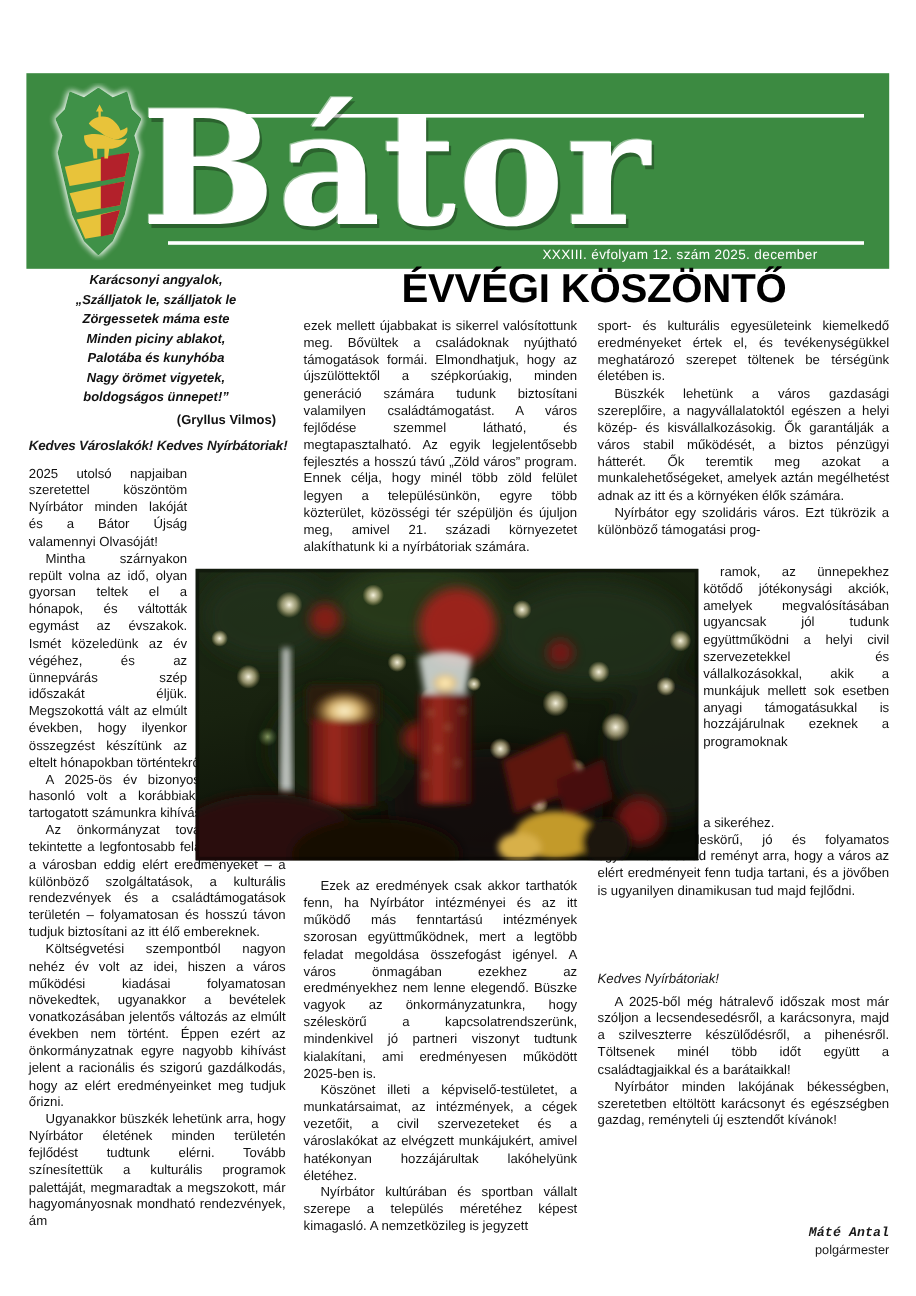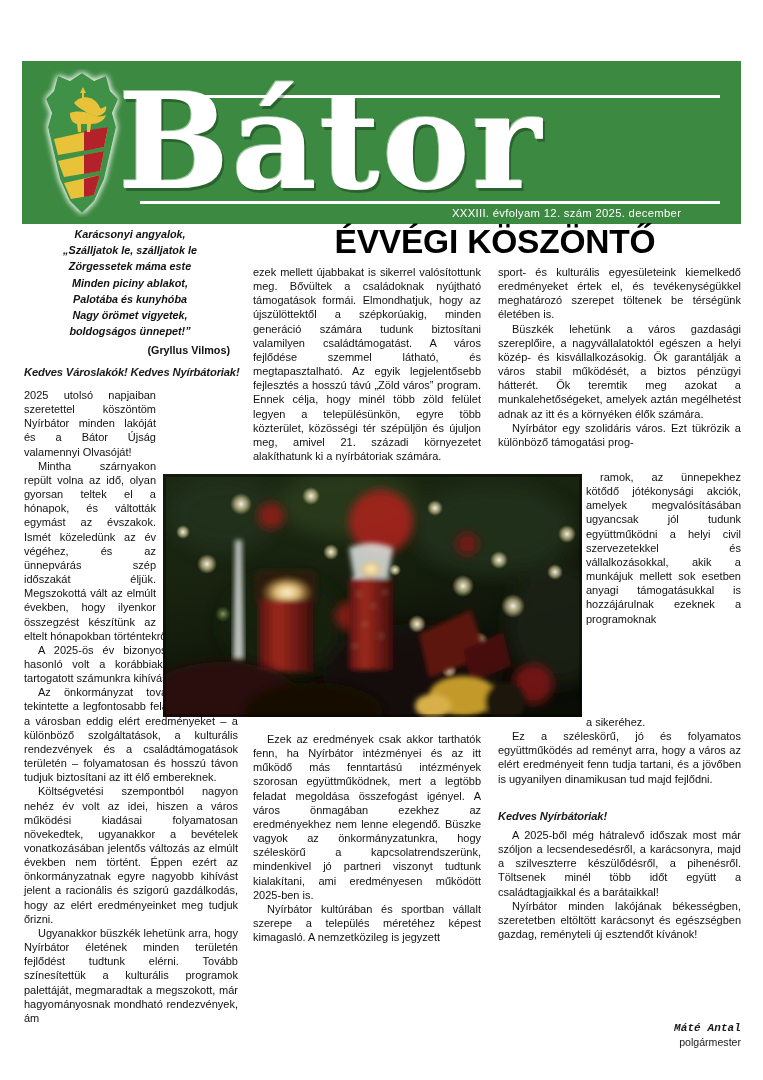--- a/index.html
+++ b/index.html
@@ -64,26 +64,26 @@
   .col p{margin:0;}
   .col p.ind{text-indent:14px;}
 
   #col1{left:24px;top:388px;width:214px;}
   .floatimg-shape{float:right;width:80px;height:0;}
 
   #col2a{left:253px;top:265px;width:228px;}
   #col2b{left:253px;top:732px;width:228px;}
   #col3a{left:498px;top:265px;width:243px;}
   #col3b{left:586px;top:470px;width:155px;}
-  #col3c{left:498px;top:679px;width:243px;margin-top:36px;}
+  #col3c{left:498px;top:679px;width:243px;}
   #col3d{left:498px;top:828px;width:243px;}
 
   .subhead{
     position:absolute;left:498px;top:810px;width:243px;
-    font-size:11.1px;font-weight:700;font-style:italic;letter-spacing:-.1px;
+    font-size:11.1px;font-weight:400;font-style:italic;letter-spacing:-.1px;
   }
 
   .sig{position:absolute;right:22px;top:1022px;text-align:right;}
   .sig .name{font-size:11px;font-weight:700;font-style:italic;letter-spacing:.1px;font-family:Liberation Mono, monospace;}
   .sig .role{font-size:10.6px;margin-top:2px;}
 
   
   .photo{
     position:absolute;left:163px;top:474px;width:419px;height:243px;
     overflow:hidden;background:#0b0f08;
@@ -174,20 +174,21 @@
     <p class="ind">Költségvetési szempontból nagyon nehéz év volt az idei, hiszen a város működési kiadásai folyamatosan növekedtek, ugyanakkor a bevételek vonatkozásában jelentős változás az elmúlt években nem történt. Éppen ezért az önkormányzatnak egyre nagyobb kihívást jelent a racionális és szigorú gazdálkodás, hogy az elért eredményeinket meg tudjuk őrizni.</p>
     <p class="ind">Ugyanakkor büszkék lehetünk arra, hogy Nyírbátor életének minden területén fejlődést tudtunk elérni. Tovább színesítettük a kulturális programok palettáját, megmaradtak a megszokott, már hagyományosnak mondható rendezvények, ám</p>
   </div>
 
   <div class="col" id="col2a">
     <p>ezek mellett újabbakat is sikerrel valósítottunk meg. Bővültek a családoknak nyújtható támogatások formái. Elmondhatjuk, hogy az újszülöttektől a szépkorúakig, minden generáció számára tudunk biztosítani valamilyen családtámogatást. A város fejlődése szemmel látható, és megtapasztalható. Az egyik legjelentősebb fejlesztés a hosszú távú „Zöld város” program. Ennek célja, hogy minél több zöld felület legyen a településünkön, egyre több közterület, közösségi tér szépüljön és újuljon meg, amivel 21. századi környezetet alakíthatunk ki a nyírbátoriak számára.</p>
   </div>
 
   <div class="col" id="col2b">
     <p class="ind">Ezek az eredmények csak akkor tarthatók fenn, ha Nyírbátor intézményei és az itt működő más fenntartású intézmények szorosan együttműködnek, mert a legtöbb feladat megoldása összefogást igényel. A város önmagában ezekhez az eredményekhez nem lenne elegendő. Büszke vagyok az önkormányzatunkra, hogy széleskörű a kapcsolatrendszerünk, mindenkivel jó partneri viszonyt tudtunk kialakítani, ami eredményesen működött 2025-ben is.</p>
+    <p class="ind">Köszönet illeti a képviselő-testületet, a munkatársaimat, az intézmények, a cégek vezetőit, a civil szervezeteket és a városlakókat az elvégzett munkájukért, amivel hatékonyan hozzájárultak lakóhelyünk életéhez.</p>
     <p class="ind">Nyírbátor kultúrában és sportban vállalt szerepe a település méretéhez képest kimagasló. A nemzetközileg is jegyzett</p>
   </div>
 
   <div class="col" id="col3a">
     <p>sport- és kulturális egyesületeink kiemelkedő eredményeket értek el, és tevékenységükkel meghatározó szerepet töltenek be térségünk életében is.</p>
     <p class="ind">Büszkék lehetünk a város gazdasági szereplőire, a nagyvállalatoktól egészen a helyi közép- és kisvállalkozásokig. Ők garantálják a város stabil működését, a biztos pénzügyi hátterét. Ők teremtik meg azokat a munkalehetőségeket, amelyek aztán megélhetést adnak az itt és a környéken élők számára.</p>
     <p class="ind">Nyírbátor egy szolidáris város. Ezt tükrözik a különböző támogatási prog-</p>
   </div>
 
   <div class="col" id="col3b">

